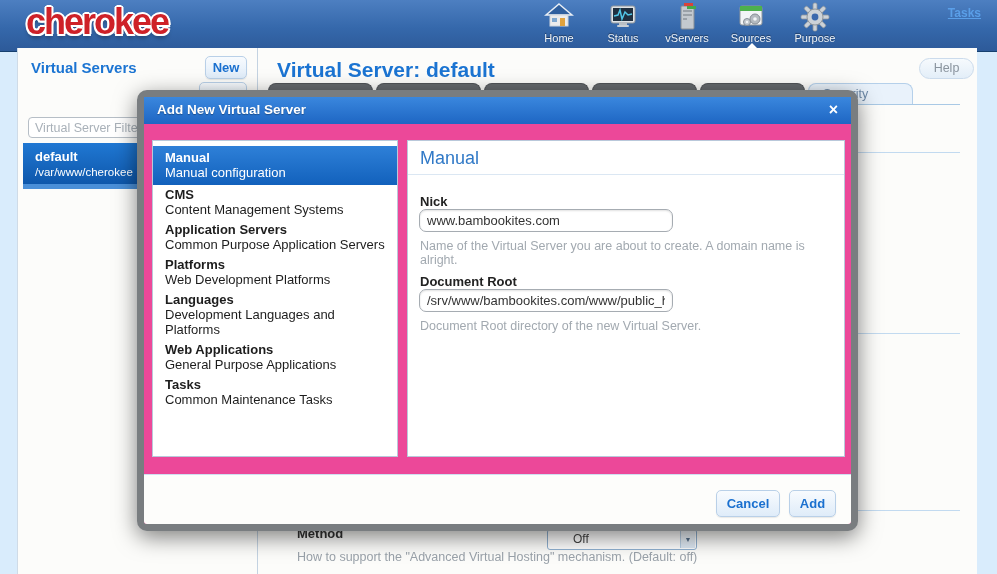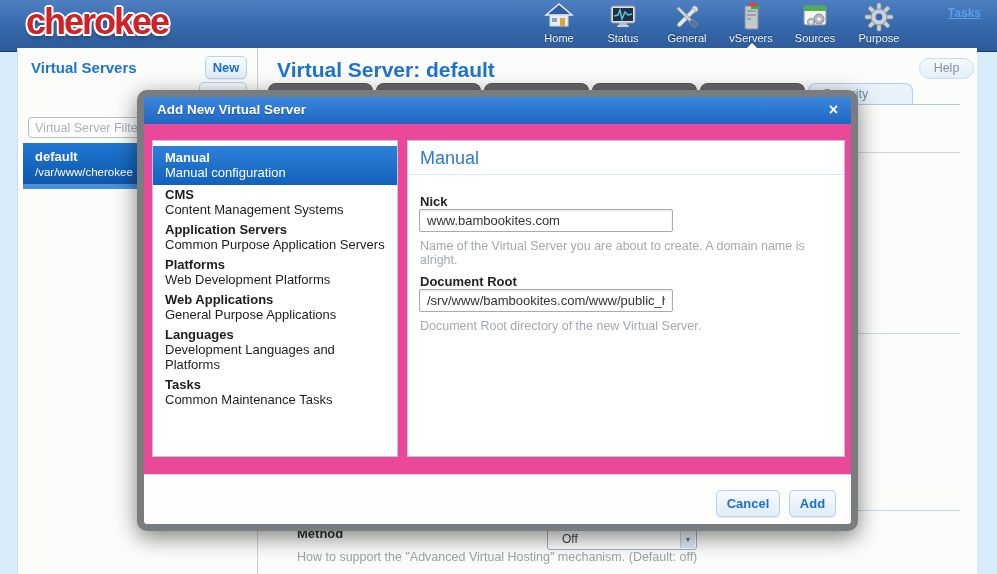--- a/index.html
+++ b/index.html
@@ -52,21 +52,21 @@
     font-size:12.5px; text-align:center; line-height:19px; cursor:pointer; }
   .tab { position:absolute; top:35px; width:105px; height:22px; border-radius:8px 8px 0 0; cursor:pointer; }
   .tab.gray { background:#65696d; border:1px solid #505458; border-bottom:none; }
   .tab.lite { background:#e9f2fb; border:1px solid #b5d0ea; border-bottom:none;
     color:#6d89a8; font-size:12.5px; line-height:21px; padding-left:14px; }
   .tab-underline { position:absolute; left:10px; top:56px; width:692px; border-top:1px solid #a9c9e5; }
   .hr-line { position:absolute; left:19px; width:683px; border-top:1px solid #c2daf0; }
   .method-label { position:absolute; left:39px; top:478px; font-size:13px; font-weight:bold; color:#333; }
   .method-select { position:absolute; left:289px; top:481px; width:150px; height:21px; background:#fff;
     border:1px solid #8fb0d0; border-radius:3px; font-size:12px; color:#444; line-height:19px;
-    padding-left:14px; cursor:pointer; }
+    padding-left:25px; cursor:pointer; }
   .method-select .arrow-box { position:absolute; right:1px; top:1px; bottom:1px; width:15px;
     background:linear-gradient(#f4f8fc,#dce8f4); border-left:1px solid #b9cfe4;
     font-size:7px; color:#57708c; display:flex; align-items:center; justify-content:center; }
   .method-help { position:absolute; left:39px; top:502px; font-size:12.5px; color:#9aa2aa; }
 
   
   .modal { position:absolute; left:137px; top:90px; width:721px; height:441px;
     border:7px solid #797d80; border-radius:10px; background:#ec4899;
     box-shadow:0 6px 22px rgba(0,0,0,.5); z-index:100; }
   .modal-header { position:absolute; left:0; top:0; right:0; height:27px;
@@ -81,21 +81,21 @@
   .cat { padding:2px 10px 3px 12px; cursor:pointer; color:#1d1d1d; }
   .cat div { font-size:13px; line-height:15px; }
   .cat .cat-title { font-weight:bold; }
   .cat.selected { background:linear-gradient(#2e80d8,#1261bc); color:#fff; padding-top:4px; padding-bottom:5px; }
   .form-box { position:absolute; left:263px; top:16px; width:438px; height:317px;
     background:#fff; border:1px solid #b9c8da; }
   .panel-heading { position:absolute; left:12px; top:7px; font-size:18px; color:#3079c7; }
   .panel-hr { position:absolute; left:0; right:0; top:33px; border-top:1px solid #dbe7f3; }
   .fld-label { position:absolute; left:12px; font-size:13px; font-weight:bold; color:#222; }
   .fld-input { position:absolute; left:11px; width:254px; height:23px; border:1px solid #a6acb2;
-    border-radius:2px; padding:1px 7px; font-size:13px; color:#333; background:#fff;
+    border-radius:7px; padding:1px 7px; font-size:13px; color:#333; background:#fff;
     font-family:"Liberation Sans",sans-serif; box-shadow:inset 0 1px 2px rgba(0,0,0,.12); }
   .fld-help { position:absolute; left:12px; font-size:12.5px; color:#a2a9b0; }
   .modal-footer { position:absolute; left:0; right:0; bottom:0; height:50px; background:#fdfdfb;
     border-top:1px solid #cfdff0; border-radius:0 0 3px 3px; }
   .footer-btns { position:absolute; right:15px; top:15px; display:flex; gap:9px; }
   .cancel-btn { width:64px; height:27px; }
   .add-btn { width:47px; height:27px; }
 </style>
 </head>
 <body>
@@ -125,35 +125,20 @@
             <polyline points="6,14 10,13 12,8 14,17 17,10 20,13 24,12" fill="none" stroke="#52c7e8" stroke-width="1.5"></polyline>
             <rect x="11" y="21" width="8" height="2" fill="#b9bfc5"></rect>
             <rect x="9" y="23" width="12" height="2" rx="1" fill="#c9cfd5"></rect>
           </svg>
         </div>
         <div class="lbl">Status</div>
       </div>
       <div class="nav-item">
         <div class="ico">
           <svg width="30" height="30" viewBox="0 0 30 30">
-            <g transform="rotate(45 15 15)">
-              <circle cx="15" cy="4" r="3.2" fill="#e3e7ea" stroke="#8f969c" stroke-width="0.8"></circle>
-              <rect x="13" y="4" width="4" height="24" rx="2" fill="#e3e7ea" stroke="#8f969c" stroke-width="0.8"></rect>
-            </g>
-            <g transform="rotate(-45 15 15)">
-              <rect x="13.5" y="2" width="3" height="18" fill="#cdd3d8" stroke="#8f969c" stroke-width="0.8"></rect>
-              <rect x="12.5" y="20" width="5" height="8" rx="2" fill="#50749f" stroke="#8f969c" stroke-width="0.8"></rect>
-            </g>
-          </svg>
-        </div>
-        <div class="lbl">General</div>
-      </div>
-      <div class="nav-item">
-        <div class="ico">
-          <svg width="30" height="30" viewBox="0 0 30 30">
             <rect x="9" y="4" width="13" height="23" rx="1" fill="#c3c9cf" stroke="#868d94"></rect>
             <rect x="11" y="8" width="9" height="2" fill="#9aa1a8"></rect>
             <rect x="11" y="12" width="9" height="2" fill="#9aa1a8"></rect>
             <rect x="11" y="16" width="4" height="2" fill="#9aa1a8"></rect>
             <rect x="12" y="1" width="9" height="3" fill="#d8433b"></rect>
             <rect x="15" y="4" width="9" height="3" fill="#43a84d"></rect>
           </svg>
         </div>
         <div class="lbl">vServers</div>
       </div>
@@ -245,26 +230,26 @@
         </div>
         <div class="cat">
           <div class="cat-title">Application Servers</div>
           <div>Common Purpose Application Servers</div>
         </div>
         <div class="cat">
           <div class="cat-title">Platforms</div>
           <div>Web Development Platforms</div>
         </div>
         <div class="cat">
+          <div class="cat-title">Languages</div>
+          <div>Development Languages and Platforms</div>
+        </div>
+        <div class="cat">
           <div class="cat-title">Web Applications</div>
           <div>General Purpose Applications</div>
-        </div>
-        <div class="cat">
-          <div class="cat-title">Languages</div>
-          <div>Development Languages and Platforms</div>
         </div>
         <div class="cat">
           <div class="cat-title">Tasks</div>
           <div>Common Maintenance Tasks</div>
         </div>
       </div>
 
       <div class="form-box">
         <div class="panel-heading">Manual</div>
         <div class="panel-hr"></div>

